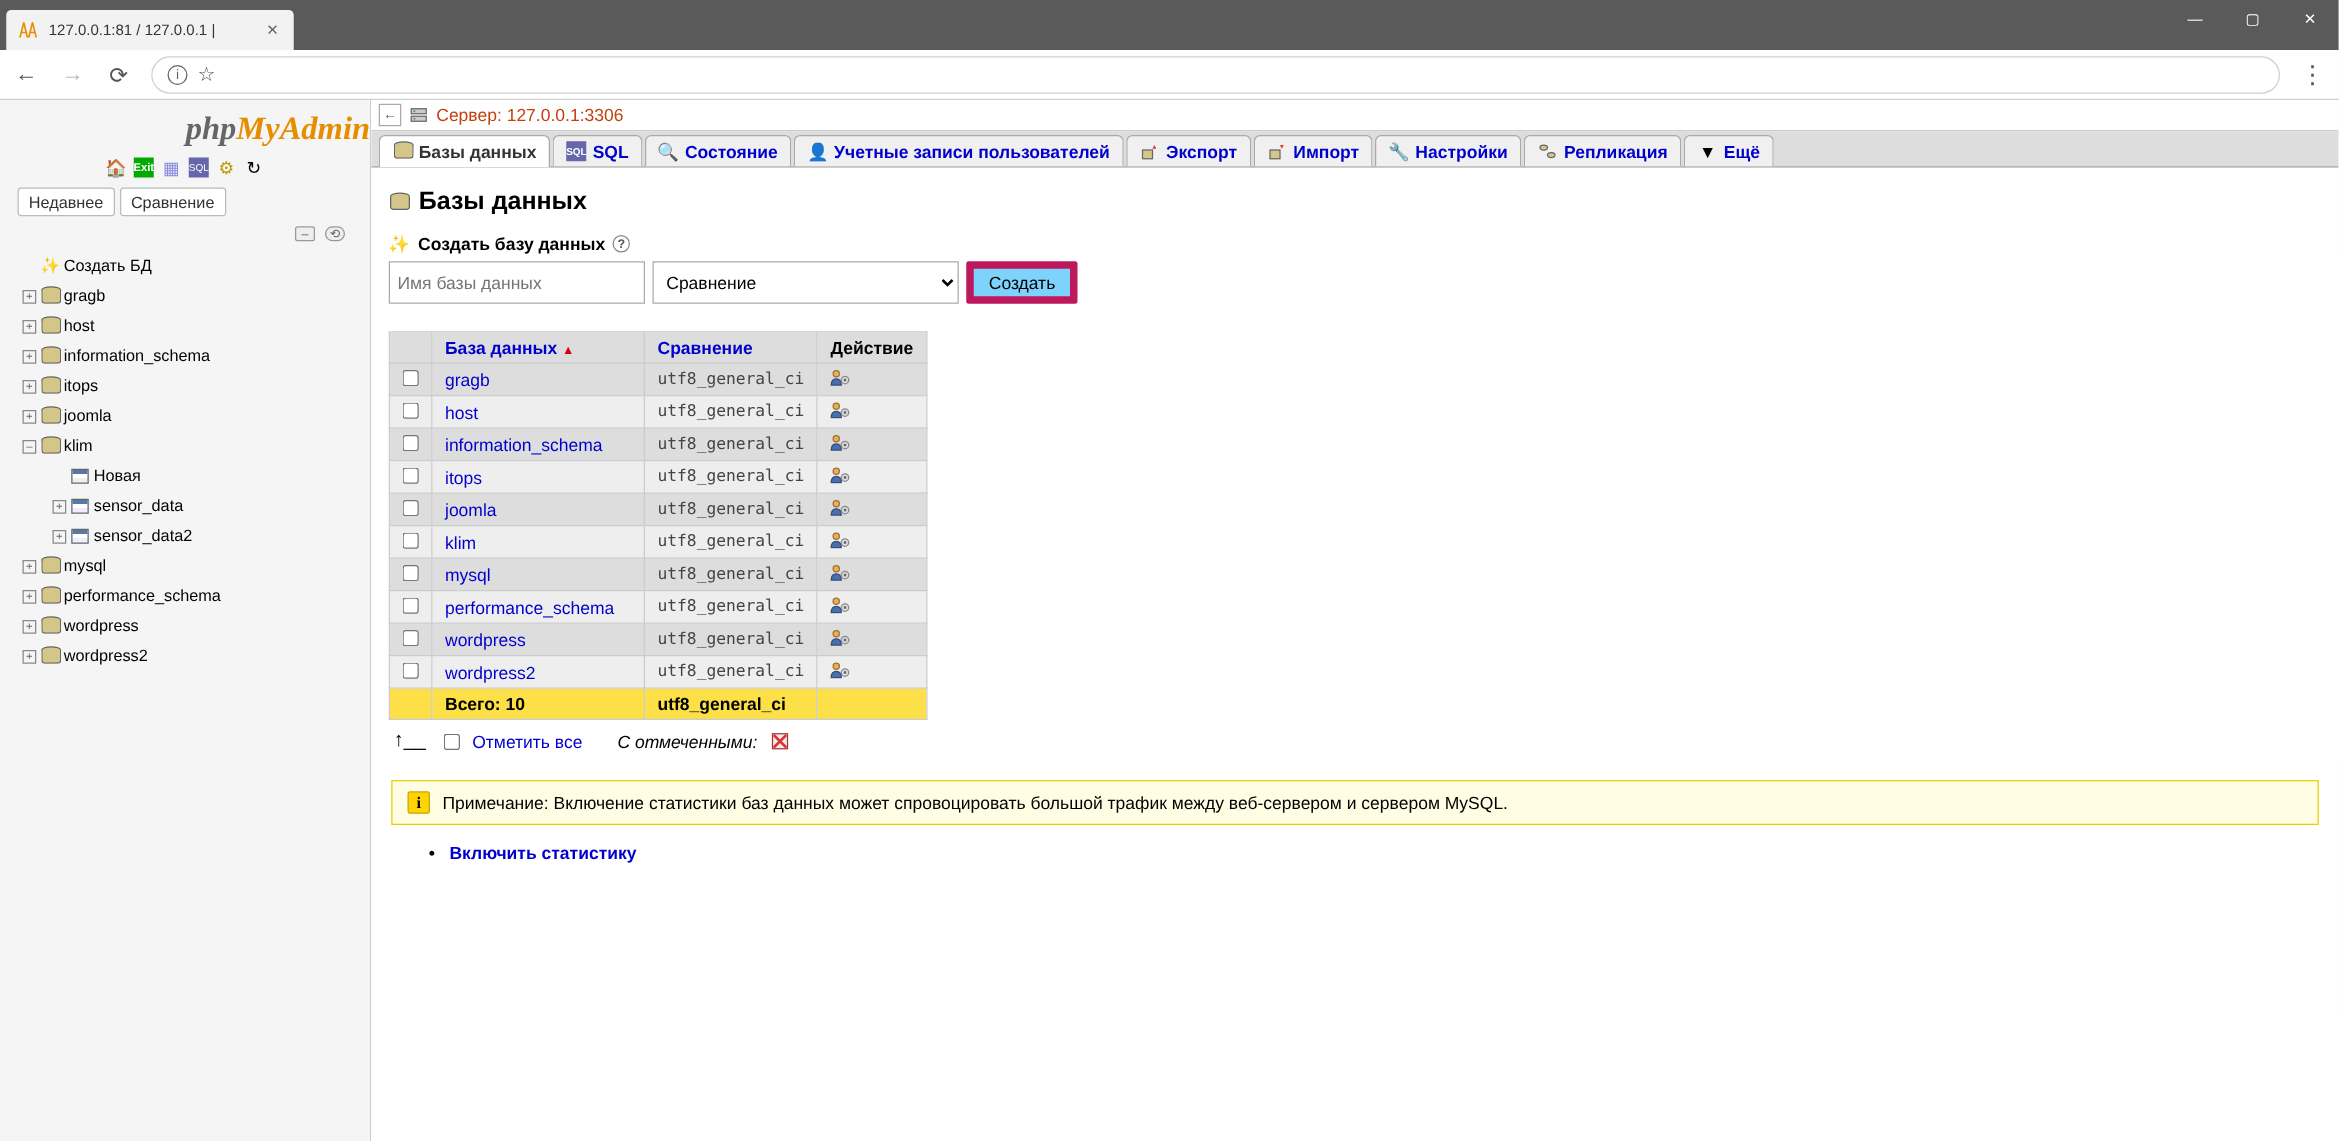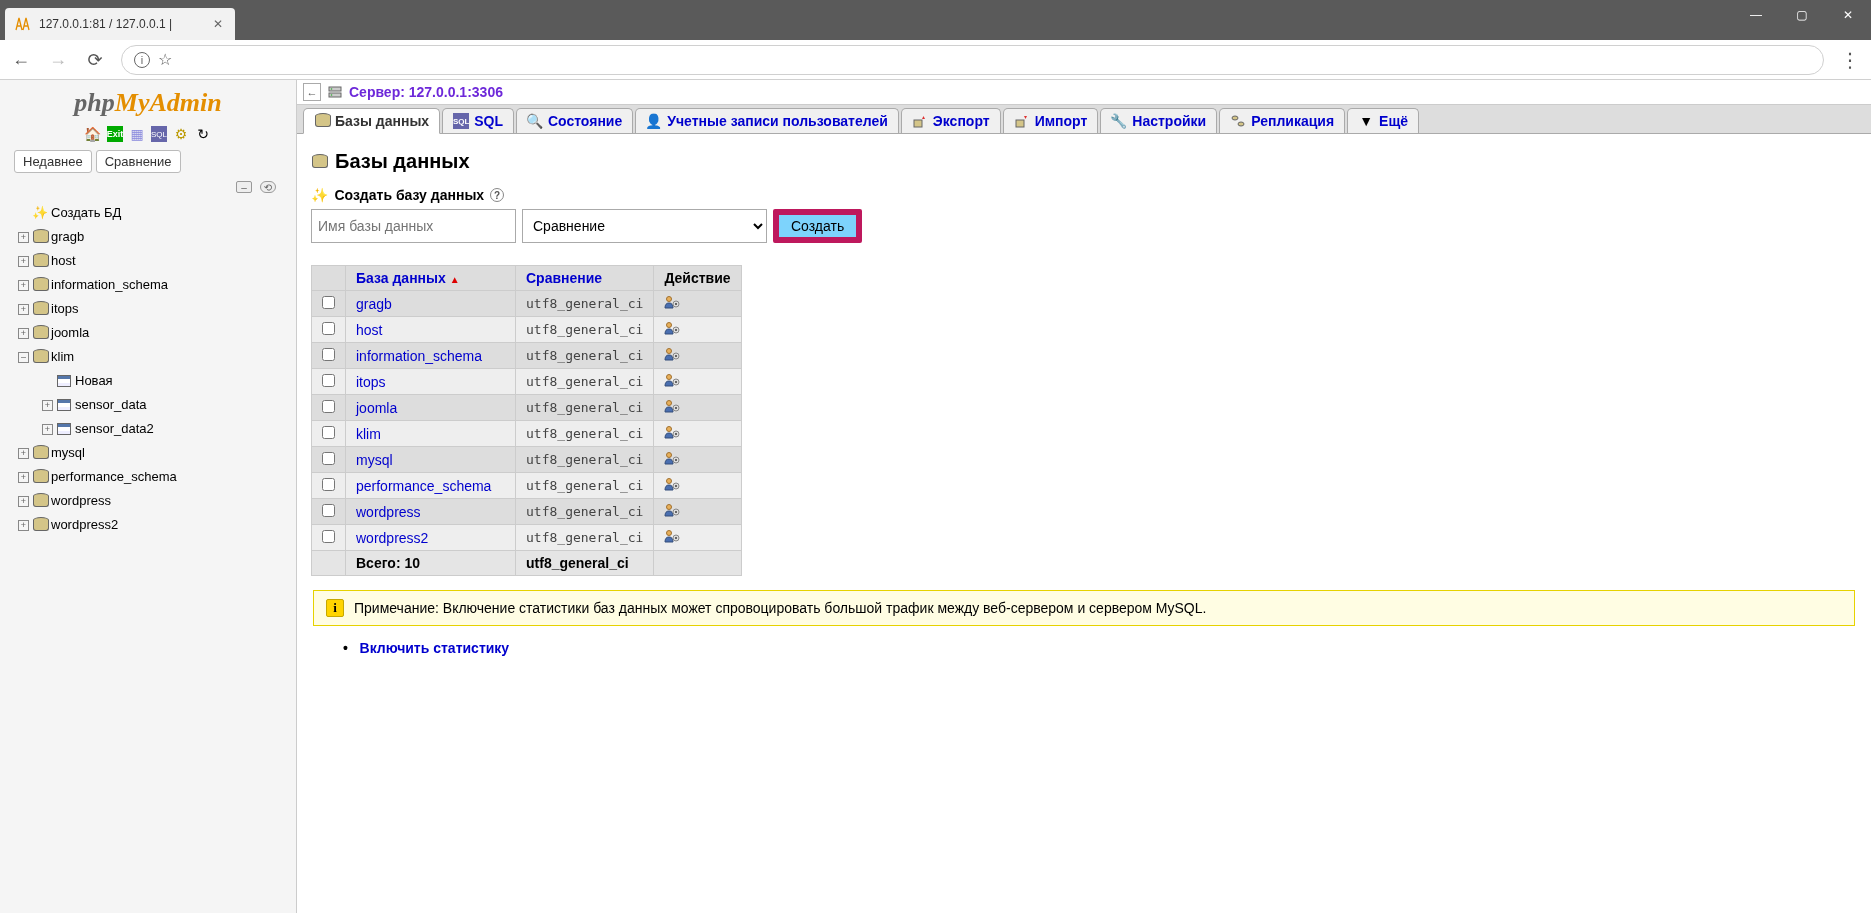--- a/index.html
+++ b/index.html
@@ -16,41 +16,41 @@
 .nav-btn{color:#555;width:22px;height:22px;display:flex;align-items:center;justify-content:center;font-size:18px;cursor:pointer}
 .nav-btn.disabled{color:#bbb}
 .url-wrap{flex:1;display:flex;align-items:center;border:1px solid #d0d0d0;border-radius:16px;height:30px;padding:0 12px;gap:8px}
 .url-info{color:#666;font-size:14px;border:1.5px solid #666;border-radius:50%;width:16px;height:16px;display:flex;align-items:center;justify-content:center;font-size:11px}
 .url-text{flex:1;font-size:14px;color:#333}
 .url-text .grey{color:#888}
 .star{color:#555;font-size:16px}
 .menu-dots{font-size:20px;color:#555;width:22px;text-align:center}
 .app{display:flex;height:calc(100vh - 80px)}
 .sidebar{width:297px;background:#f5f5f5;border-right:1px solid #ccc;overflow:auto}
-.logo{text-align:center;padding:8px 0 4px}
+.logo{text-align:right;padding:8px 0 4px}
 .logo-text{font-family:"Times New Roman",serif;font-size:26px;font-style:italic;font-weight:bold}
 .logo-text .p1{color:#666}
 .logo-text .p2{color:#e48e00}
 .toolbar-icons{text-align:center;padding:4px 0;display:flex;justify-content:center;gap:6px}
 .ti{width:16px;height:16px;display:inline-flex;align-items:center;justify-content:center;font-size:14px;cursor:pointer}
 .side-tabs{display:flex;gap:4px;padding:4px 14px}
 .side-tab{background:#fff;border:1px solid #bbb;border-radius:3px;padding:3px 8px;font-size:13px;color:#333;cursor:pointer}
 .collapse-row{text-align:right;padding:4px 20px;display:flex;justify-content:flex-end;gap:8px}
 .mini-btn{width:16px;height:12px;border:1px solid #999;background:#eee;font-size:10px;display:inline-flex;align-items:center;justify-content:center;border-radius:2px;color:#666}
 .tree{padding:4px 12px 20px 18px}
 .tree li{list-style:none;line-height:24px;display:flex;align-items:center;gap:3px;white-space:nowrap}
 .tree .exp{width:11px;height:11px;border:1px solid #888;font-size:9px;display:inline-flex;align-items:center;justify-content:center;color:#666;cursor:pointer}
 .tree .dbic{width:16px;height:12px;display:inline-flex;align-items:center;justify-content:center}
 .tree a{color:#000;text-decoration:none}
 .tree .sub{padding-left:24px}
 .tree .newdb{color:#000}
 .main{flex:1;background:#fff;overflow:auto;position:relative}
 .server-bar{background:#fff;border-bottom:1px solid #ccc;padding:3px 6px;display:flex;align-items:center;gap:6px}
 .back-arrow{width:18px;height:18px;border:1px solid #aaa;display:inline-flex;align-items:center;justify-content:center;font-size:11px;color:#555;cursor:pointer}
-.server-link{color:#6d28d9;font-weight:bold;font-size:14px;text-decoration:none}
+.server-link{color:#c2410c;font-weight:normal;font-size:14px;text-decoration:none}
 .main-tabs{display:flex;background:#ddd;border-bottom:1px solid #aaa;padding-left:6px;gap:2px;padding-top:3px}
 .mtab{background:#f0f0f0;border:1px solid #aaa;border-bottom:none;border-radius:5px 5px 0 0;padding:4px 10px;display:flex;align-items:center;gap:5px;font-size:14px;cursor:pointer}
 .mtab.active{background:#fff;border-bottom:1px solid #fff;margin-bottom:-1px}
 .mtab a{color:#0000cd;font-weight:bold;text-decoration:none}
 .mtab.active a{color:#333}
 .tabic{width:16px;height:16px;display:inline-flex;align-items:center;justify-content:center}
 .content{padding:10px 14px}
 .page-h{font-size:20px;font-weight:bold;margin:6px 0 14px;display:flex;align-items:center;gap:8px}
 .create-sec{margin-bottom:14px}
 .create-h{font-weight:bold;font-size:14px;display:flex;align-items:center;gap:6px;margin-bottom:6px}
@@ -65,21 +65,21 @@
 table.dblist thead th .sort{color:#d00;font-size:10px}
 table.dblist thead th:nth-child(1){width:30px}
 table.dblist thead th:nth-child(2){width:170px}
 table.dblist thead th:nth-child(3){width:130px}
 table.dblist thead th:nth-child(4){width:85px}
 table.dblist tbody td{border:1px solid #ccc;padding:4px 10px;font-size:14px}
 table.dblist tbody tr:nth-child(even) td{background:#eee}
 table.dblist tbody tr:nth-child(odd) td{background:#ddd}
 table.dblist tbody td a{color:#0000cd;text-decoration:none}
 table.dblist tbody td.coll{font-family:monospace;font-size:13px;color:#444}
-table.dblist tfoot td{border:1px solid #ccc;padding:4px 10px;font-size:14px;font-weight:bold;background:#e5e5e5}
+table.dblist tfoot td{border:1px solid #ccc;padding:4px 10px;font-size:14px;font-weight:bold;background:#fde047}
 .check-all{display:flex;align-items:center;gap:10px;padding:8px 4px;font-size:14px}
 .check-all .arrow-up{font-size:16px;margin-right:4px}
 .check-all a{color:#0000cd;text-decoration:none}
 .check-all .with{font-style:italic;margin-left:18px}
 .drop-ic{width:16px;height:16px;display:inline-block}
 .notice{border:1px solid #e6d200;background:#fffde3;padding:8px 12px;margin:14px 2px 8px;display:flex;align-items:center;gap:10px;font-size:14px}
 .notice-ic{width:18px;height:18px;background:#ffd400;border:1px solid #c6a800;display:inline-flex;align-items:center;justify-content:center;font-weight:bold;font-family:serif;font-size:13px;border-radius:2px}
 .bullet{padding:6px 0 6px 32px}
 .bullet a{color:#0000cd;font-weight:bold;text-decoration:none;font-size:14px}
 .bullet::before{content:"•";margin-right:8px;font-size:14px;font-weight:bold}
@@ -456,20 +456,30 @@
         <tfoot>
           <tr>
             <td></td>
             <td>Всего: 10</td>
             <td class="coll">utf8_general_ci</td>
             <td></td>
           </tr>
         </tfoot>
       </table>
 
+      <div class="check-all">
+        <span class="arrow-up">↑__</span>
+        <input type="checkbox" style="">
+        <a>Отметить все</a>
+        <span class="with">С отмеченными:</span>
+        <span class="drop-ic"><svg width="16" height="16" viewBox="0 0 16 16">
+              <rect x="2" y="2" width="12" height="12" fill="#eee" stroke="#a33"></rect>
+              <path d="M3 3 L13 13 M13 3 L3 13" stroke="#d33" stroke-width="2"></path>
+            </svg></span>
+      </div>
 
       <div class="notice">
         <span class="notice-ic">i</span>
         <span>Примечание: Включение статистики баз данных может спровоцировать большой трафик между веб-сервером и сервером MySQL.</span>
       </div>
       <div class="bullet">
         <a>Включить статистику</a>
       </div>
     </div>
   </div>

